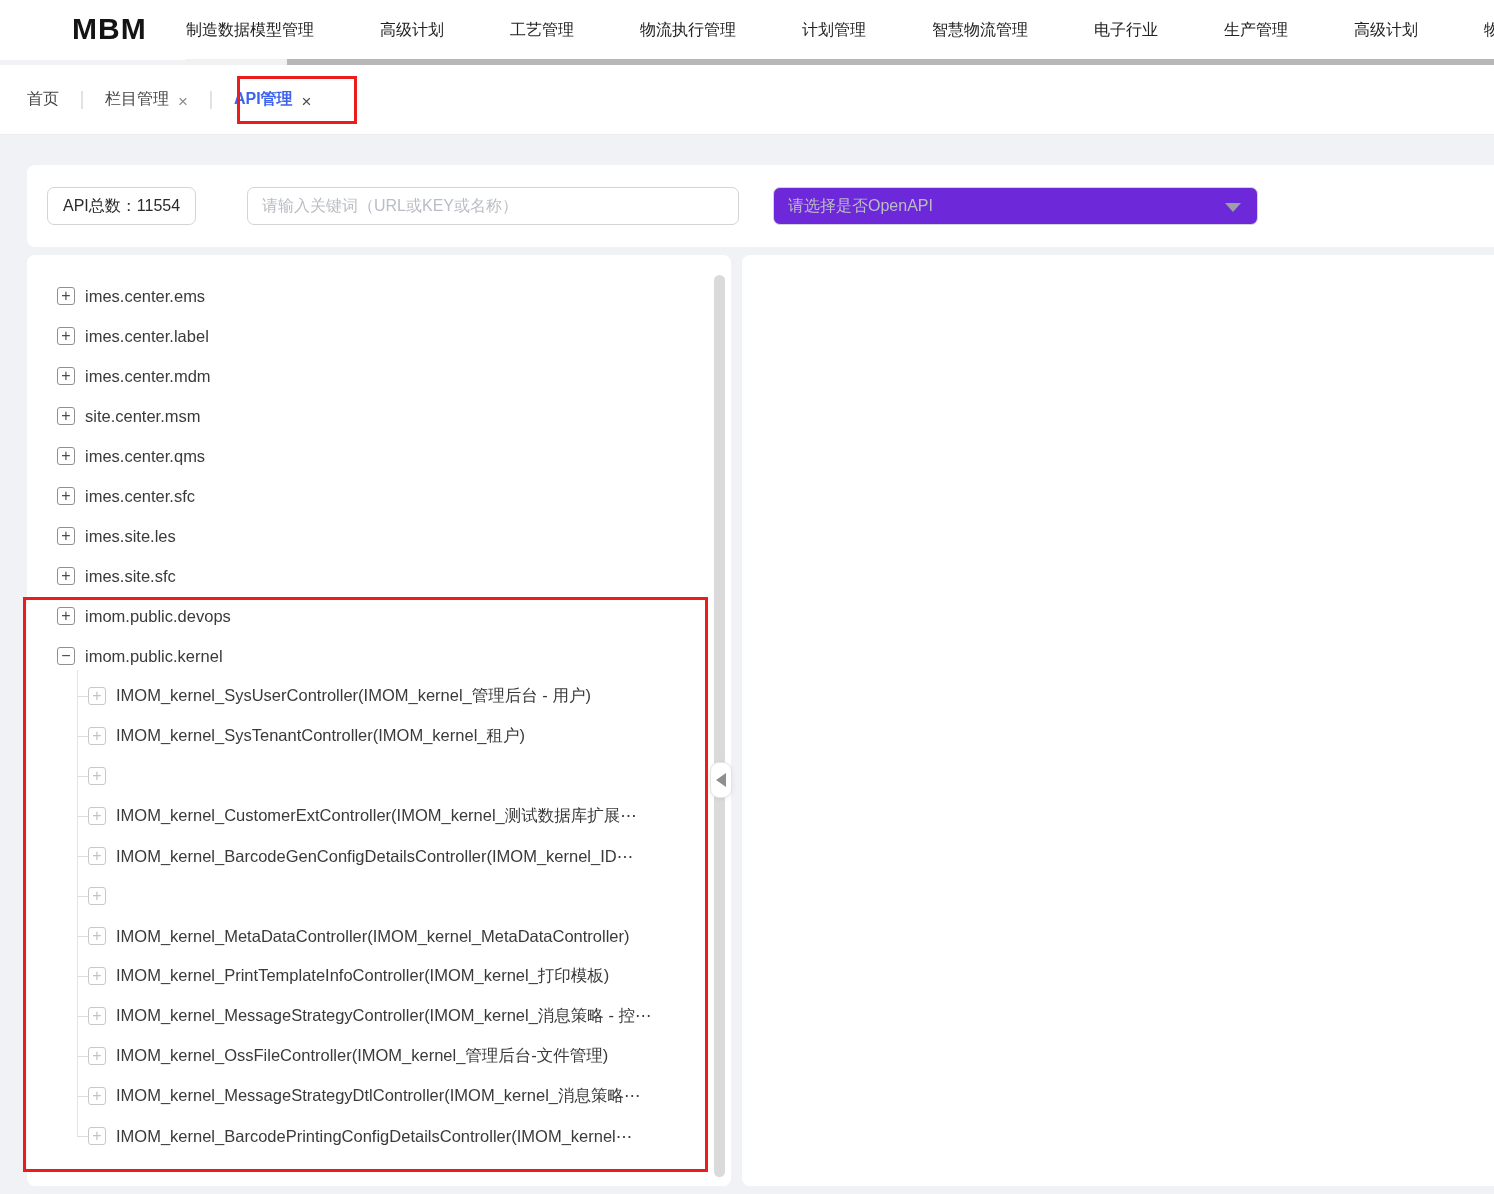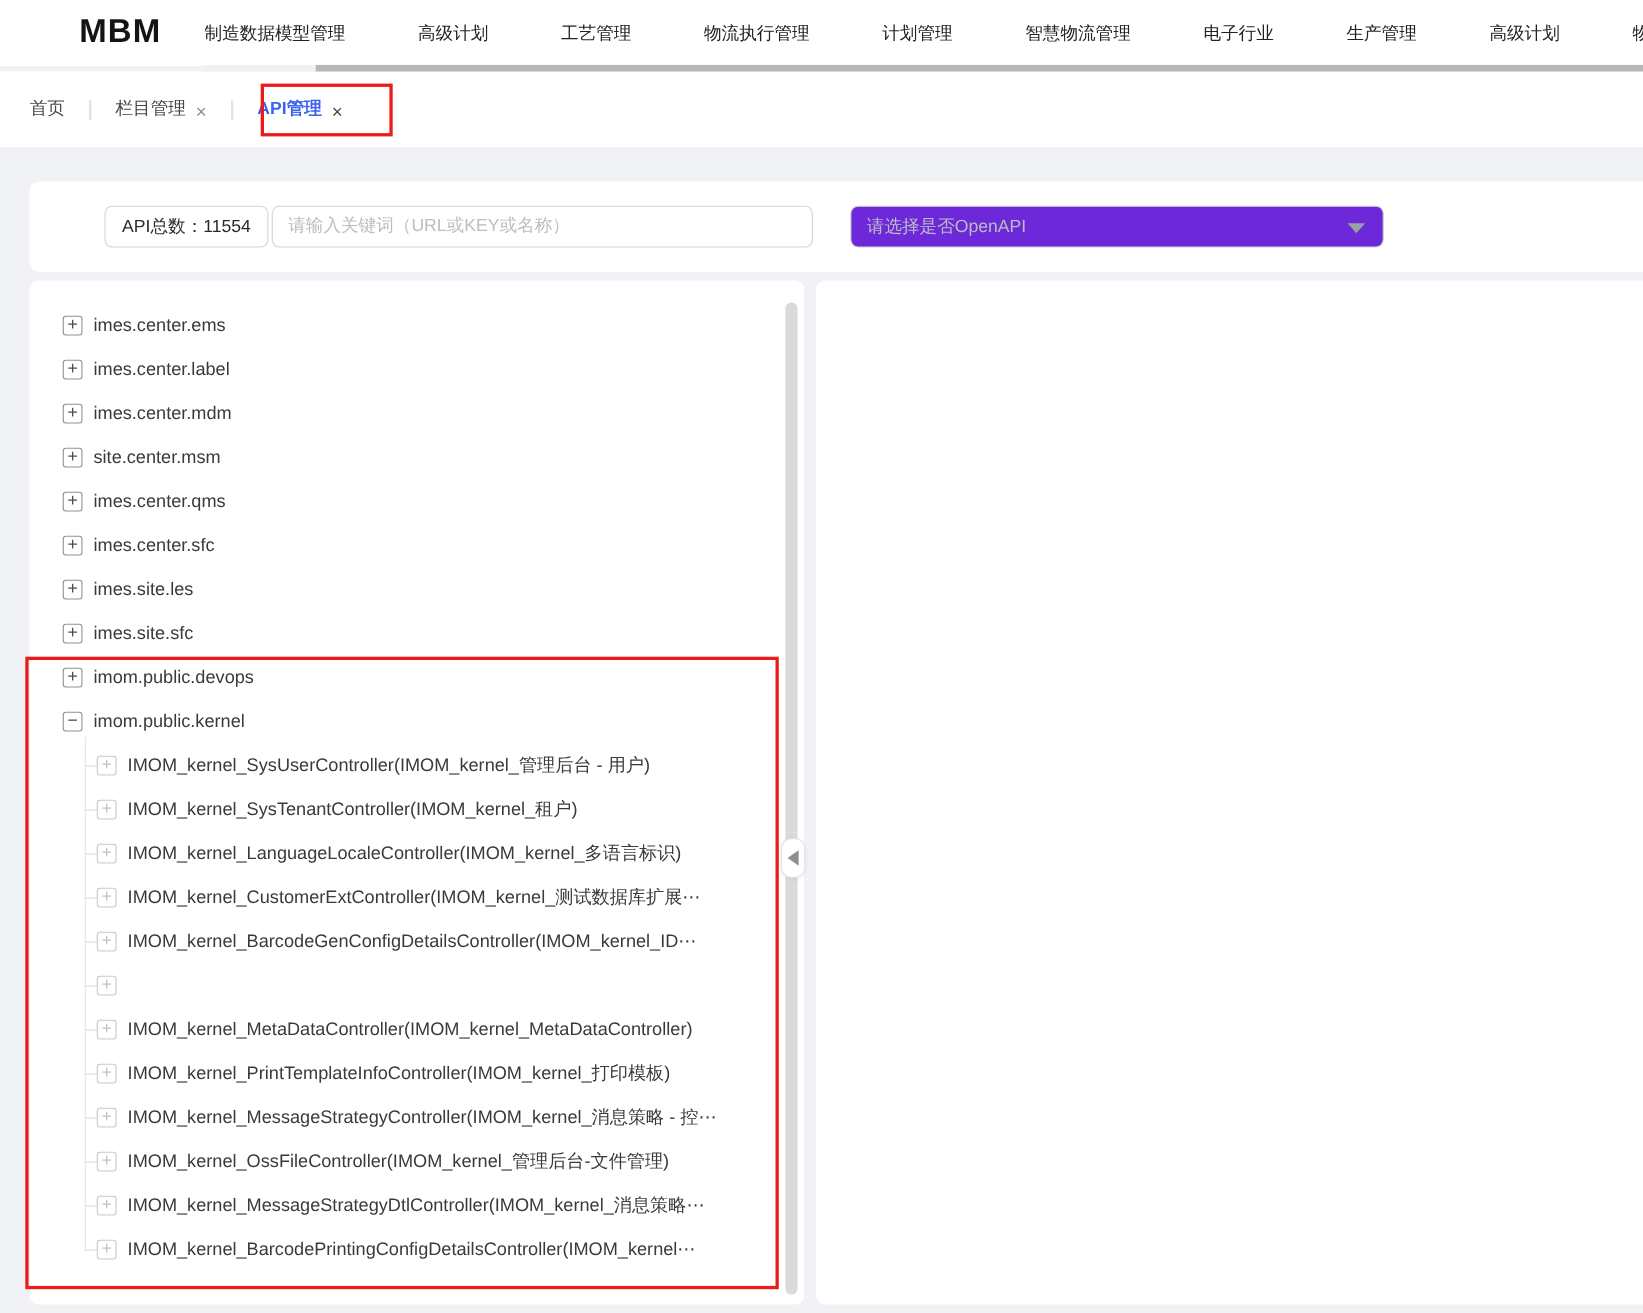--- a/index.html
+++ b/index.html
@@ -56,21 +56,21 @@
 
   
   .filter-card {
     position:absolute; top:165px; left:27px; right:0; height:82px;
     background:#ffffff; border-radius:8px 0 0 8px;
   }
   .api-total {
     position:absolute; left:20px; top:22px; height:38px;
     border:1px solid #d4d4d4; border-radius:7px;
     display:flex; align-items:center; padding:0 15px;
-    font-size:16px; color:#2b2b2b; white-space:nowrap;margin-left:48px;
+    font-size:16px; color:#2b2b2b; white-space:nowrap;
   }
   .kw-input {
     position:absolute; left:220px; top:22px; width:492px; height:38px;
     border:1px solid #d4d4d4; border-radius:7px;
     font-size:16px; color:#2b2b2b; padding:0 14px; outline:none;
     font-family:inherit; background:#fff;
   }
   .kw-input::placeholder { color:#b9bdc4; }
   .openapi-select {
     position:absolute; left:746px; top:22px; width:485px; height:38px;
@@ -230,21 +230,20 @@
         <span class="row-label">IMOM_kernel_SysUserController(IMOM_kernel_管理后台 - 用户)</span>
       </div>
       <div class="tree-row level1">
         <span class="hstub"></span>
         <span class="expander">+</span>
         <span class="row-label">IMOM_kernel_SysTenantController(IMOM_kernel_租户)</span>
       </div>
       <div class="tree-row level1">
         <span class="hstub"></span>
         <span class="expander">+</span>
-        <span class="row-label">IMOM_kernel_LanguageLocaleController(IMOM_kernel_多语言标识)</span>
       </div>
       <div class="tree-row level1">
         <span class="hstub"></span>
         <span class="expander">+</span>
         <span class="row-label">IMOM_kernel_CustomerExtController(IMOM_kernel_测试数据库扩展⋯</span>
       </div>
       <div class="tree-row level1">
         <span class="hstub"></span>
         <span class="expander">+</span>
         <span class="row-label">IMOM_kernel_BarcodeGenConfigDetailsController(IMOM_kernel_ID⋯</span>

